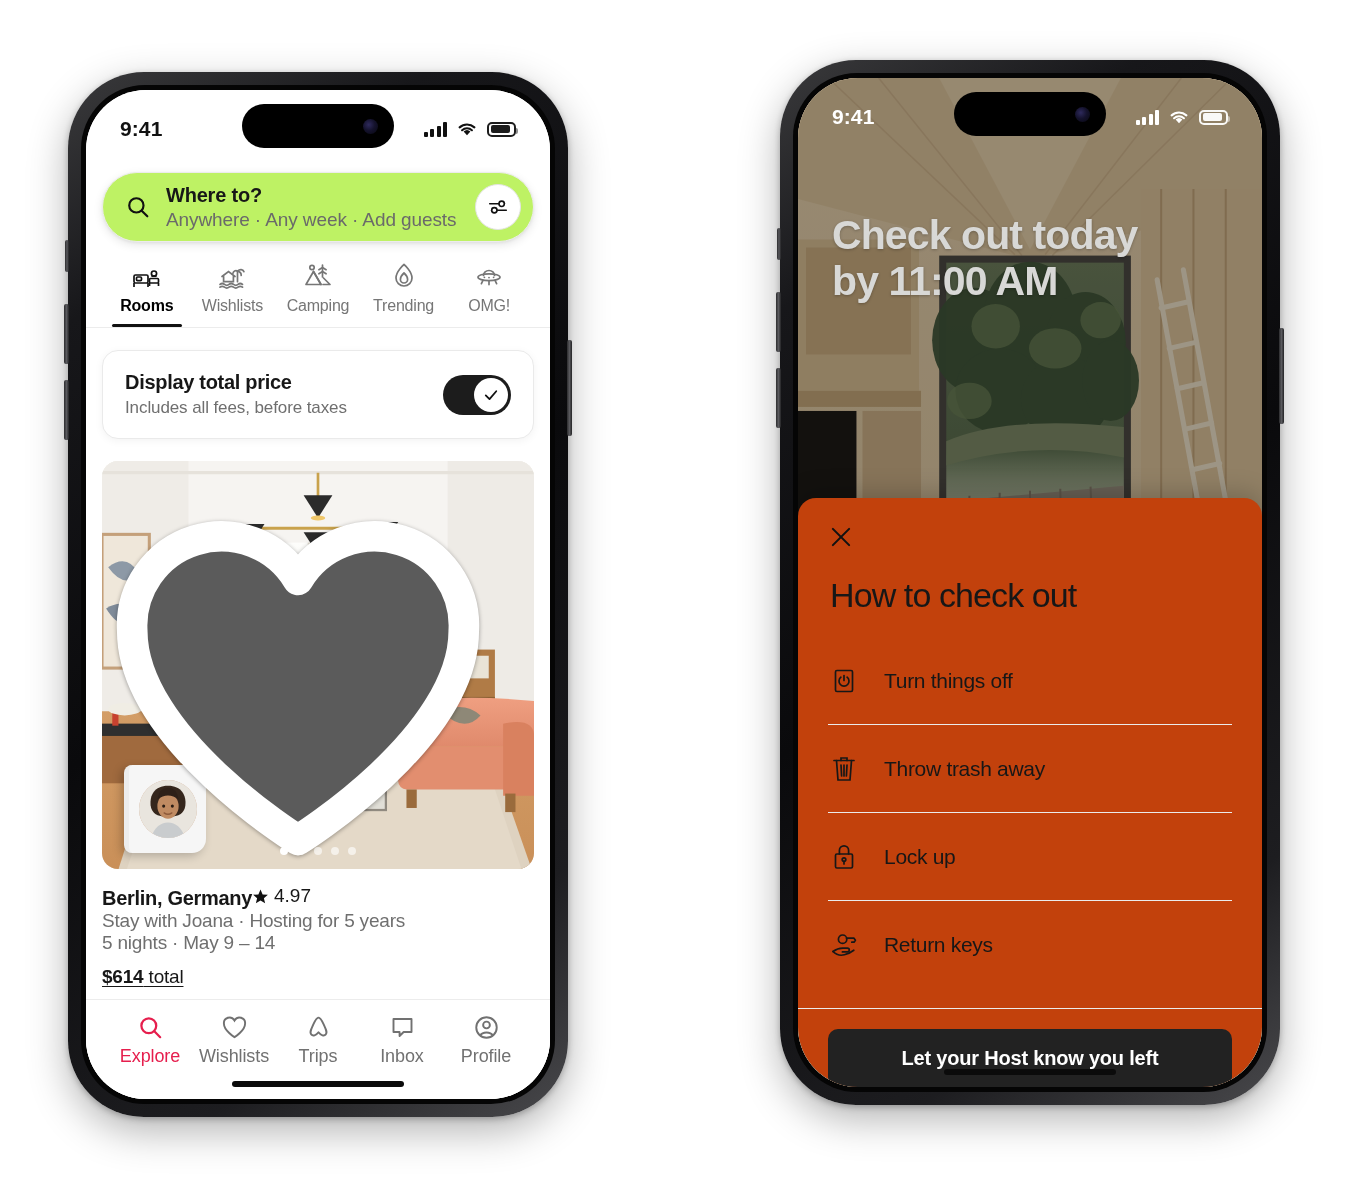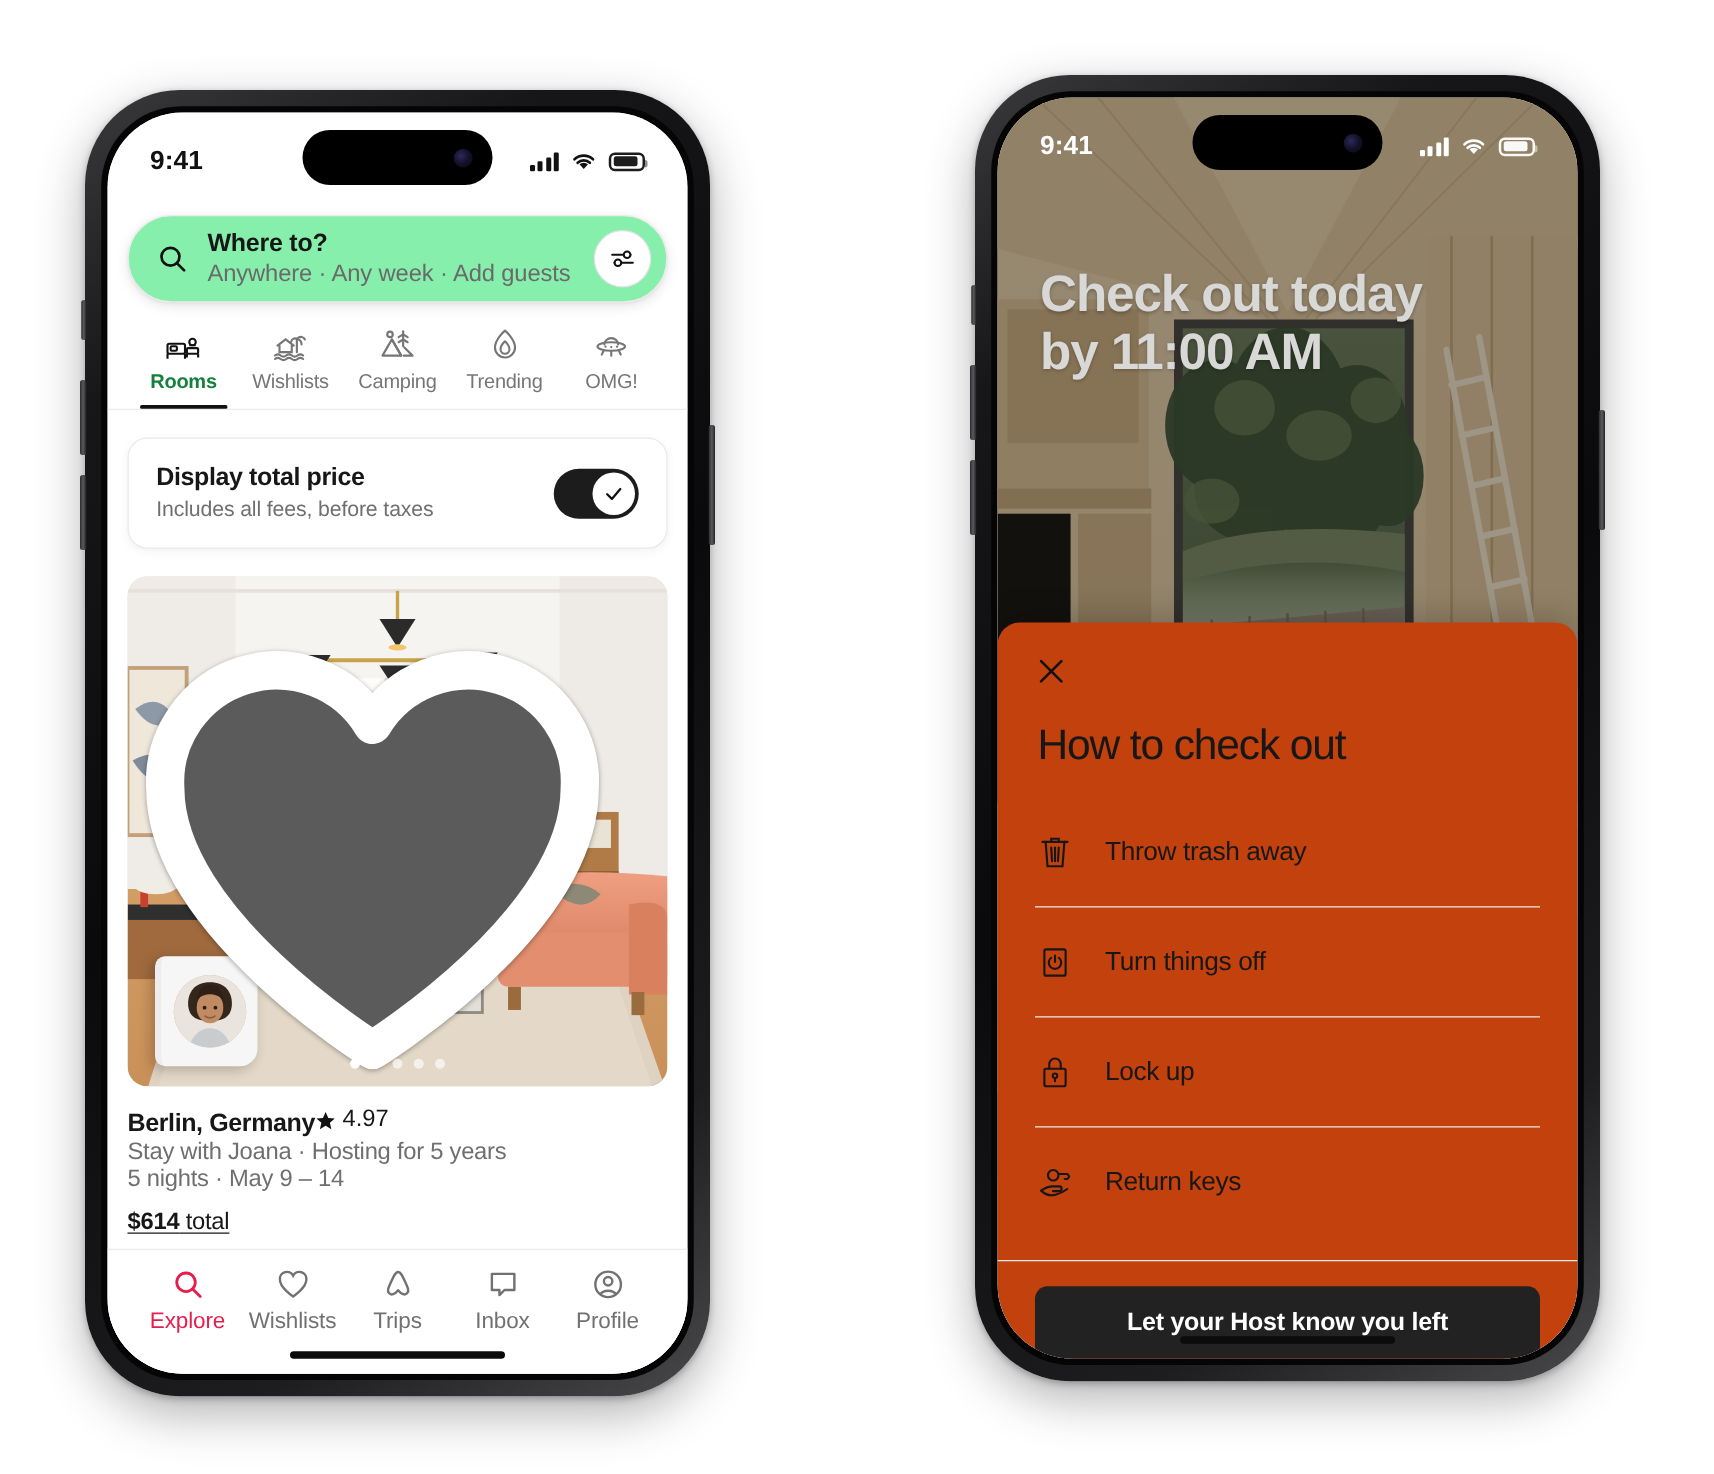--- a/index.html
+++ b/index.html
@@ -81,42 +81,42 @@
     width:172px; height:6px; border-radius:3px; background:#0b0b0b; z-index:60;
   }
 
   
   .app { position:absolute; inset:0; display:flex; flex-direction:column; background:#fff; }
   .app-top { padding-top: 72px; flex: 0 0 auto; }
 
   .searchbar {
     margin: 10px 16px 0;
     height: 70px; border-radius: 38px;
-    background: #86efac;
+    background: #bef264;
     border: 1px solid #ececec;
     box-shadow: 0 3px 10px rgba(0,0,0,.10), 0 1px 3px rgba(0,0,0,.06);
     display:flex; align-items:center; padding: 0 12px 0 22px; gap: 15px;
   }
   .searchbar .s-txt { flex:1; min-width:0; }
   .s-title { font-size: 20px; font-weight: 700; color:#171717; letter-spacing:-.2px; line-height:1.15;}
   .s-sub   { font-size: 19px; color:#6a6a6a; margin-top:2px; letter-spacing:-.1px; }
   .filt-btn {
     width:46px;height:46px;border-radius:50%;border:1px solid #e2e2e2;background:#fff;
     display:flex;align-items:center;justify-content:center;flex:0 0 auto;
   }
 
   .cats {
     display:flex; align-items:flex-end; justify-content:space-between;
     padding: 18px 18px 0; position:relative;
   }
   .cat { display:flex; flex-direction:column; align-items:center; gap:7px; flex:1; padding-bottom:12px; position:relative; }
   .cat .ci { height:30px; display:flex; align-items:flex-end; color:#767676; }
   .cat .cl { font-size:16px; color:#767676; letter-spacing:-.2px; white-space:nowrap;}
   .cat.active .ci { color:#111; }
-  .cat.active .cl { color:#15803d; font-weight:700; }
+  .cat.active .cl { color:#000000; font-weight:700; }
   .cat.active::after {
     content:""; position:absolute; bottom:0; left:8px; right:8px;
     height:3px; background:#111; border-radius:2px;
   }
   .cats-rule { height:1px; background:#ececec; margin:0; }
 
   
   .toggle-card {
     margin: 22px 16px 0;
     border:1px solid #eaeaea; border-radius:16px; background:#fff;
@@ -741,46 +741,46 @@
               <line x1="4.5" y1="4.5" x2="19.5" y2="19.5" stroke="#111" stroke-width="1.9" stroke-linecap="round"></line>
               <line x1="19.5" y1="4.5" x2="4.5" y2="19.5" stroke="#111" stroke-width="1.9" stroke-linecap="round"></line>
             </svg>
           </div>
           <div class="sheet-title">How to check out</div>
 
           <div class="steps">
 
             <div class="step">
               <span class="si">
+                <svg width="26" height="30" viewBox="0 0 26 30" fill="none" stroke="currentColor" stroke-width="1.7" stroke-linecap="round">
+                  <rect x="4.5" y="4.5" width="17" height="21" rx="1.4"></rect>
+                  <path d="M13 9.5 v5"></path>
+                  <path d="M9.9 11.2 a5 5 0 1 0 6.2 0"></path>
+                </svg>
+              </span>
+              <span class="sl">Turn things off</span>
+            </div>
+
+            <div class="step">
+              <span class="si">
                 <svg width="28" height="30" viewBox="0 0 28 30" fill="none" stroke="currentColor" stroke-width="1.7" stroke-linecap="round">
                   <path d="M4 6.5 H24"></path>
                   <path d="M11 6.5 V4 h6 v2.5"></path>
                   <path d="M6.5 6.5 L8 26 h12 l1.5 -19.5"></path>
                   <line x1="11" y1="11" x2="11.6" y2="22"></line>
                   <line x1="14" y1="11" x2="14" y2="22"></line>
                   <line x1="17" y1="11" x2="16.4" y2="22"></line>
                 </svg>
               </span>
               <span class="sl">Throw trash away</span>
             </div>
 
             <div class="step">
               <span class="si">
                 <svg width="26" height="30" viewBox="0 0 26 30" fill="none" stroke="currentColor" stroke-width="1.7" stroke-linecap="round">
-                  <rect x="4.5" y="4.5" width="17" height="21" rx="1.4"></rect>
-                  <path d="M13 9.5 v5"></path>
-                  <path d="M9.9 11.2 a5 5 0 1 0 6.2 0"></path>
-                </svg>
-              </span>
-              <span class="sl">Turn things off</span>
-            </div>
-
-            <div class="step">
-              <span class="si">
-                <svg width="26" height="30" viewBox="0 0 26 30" fill="none" stroke="currentColor" stroke-width="1.7" stroke-linecap="round">
                   <rect x="4.5" y="12" width="17" height="14" rx="1.4"></rect>
                   <path d="M8.4 12 V8.4 a4.6 4.6 0 0 1 9.2 0 V12"></path>
                   <circle cx="13" cy="17.6" r="1.8"></circle>
                   <line x1="13" y1="19.4" x2="13" y2="22"></line>
                 </svg>
               </span>
               <span class="sl">Lock up</span>
             </div>
 
             <div class="step">

